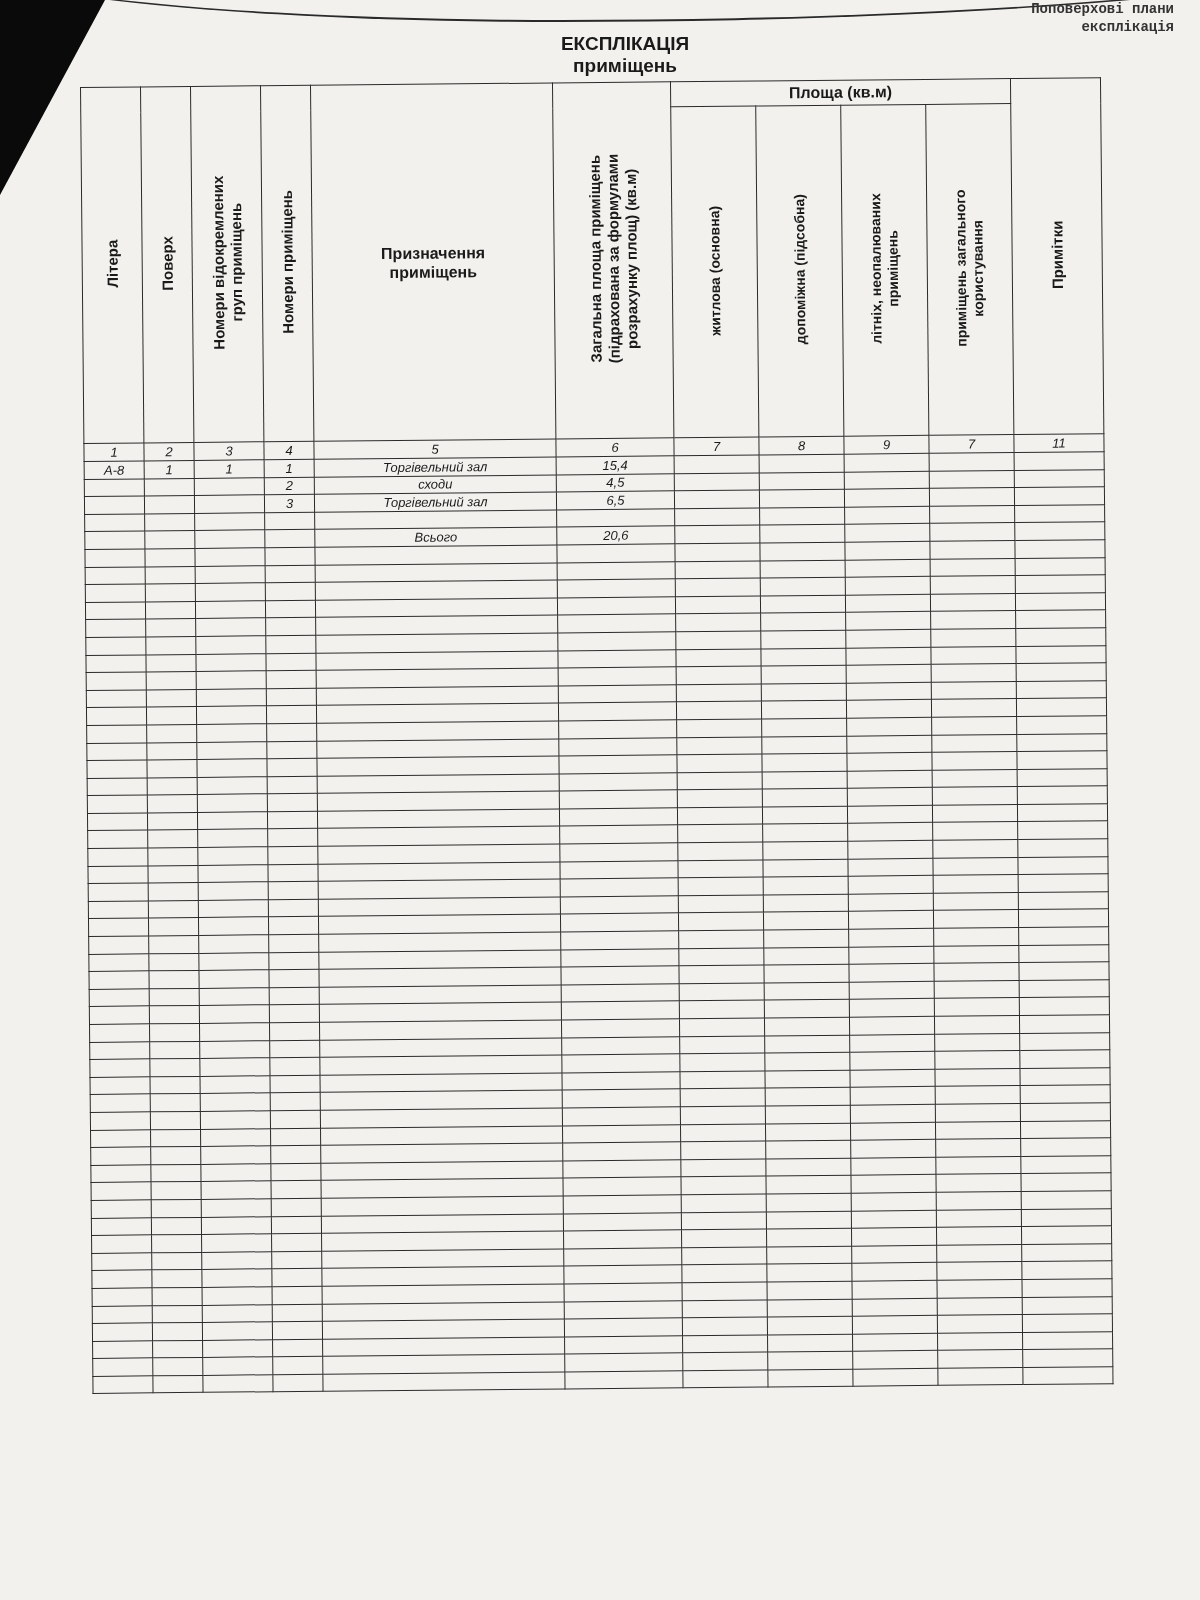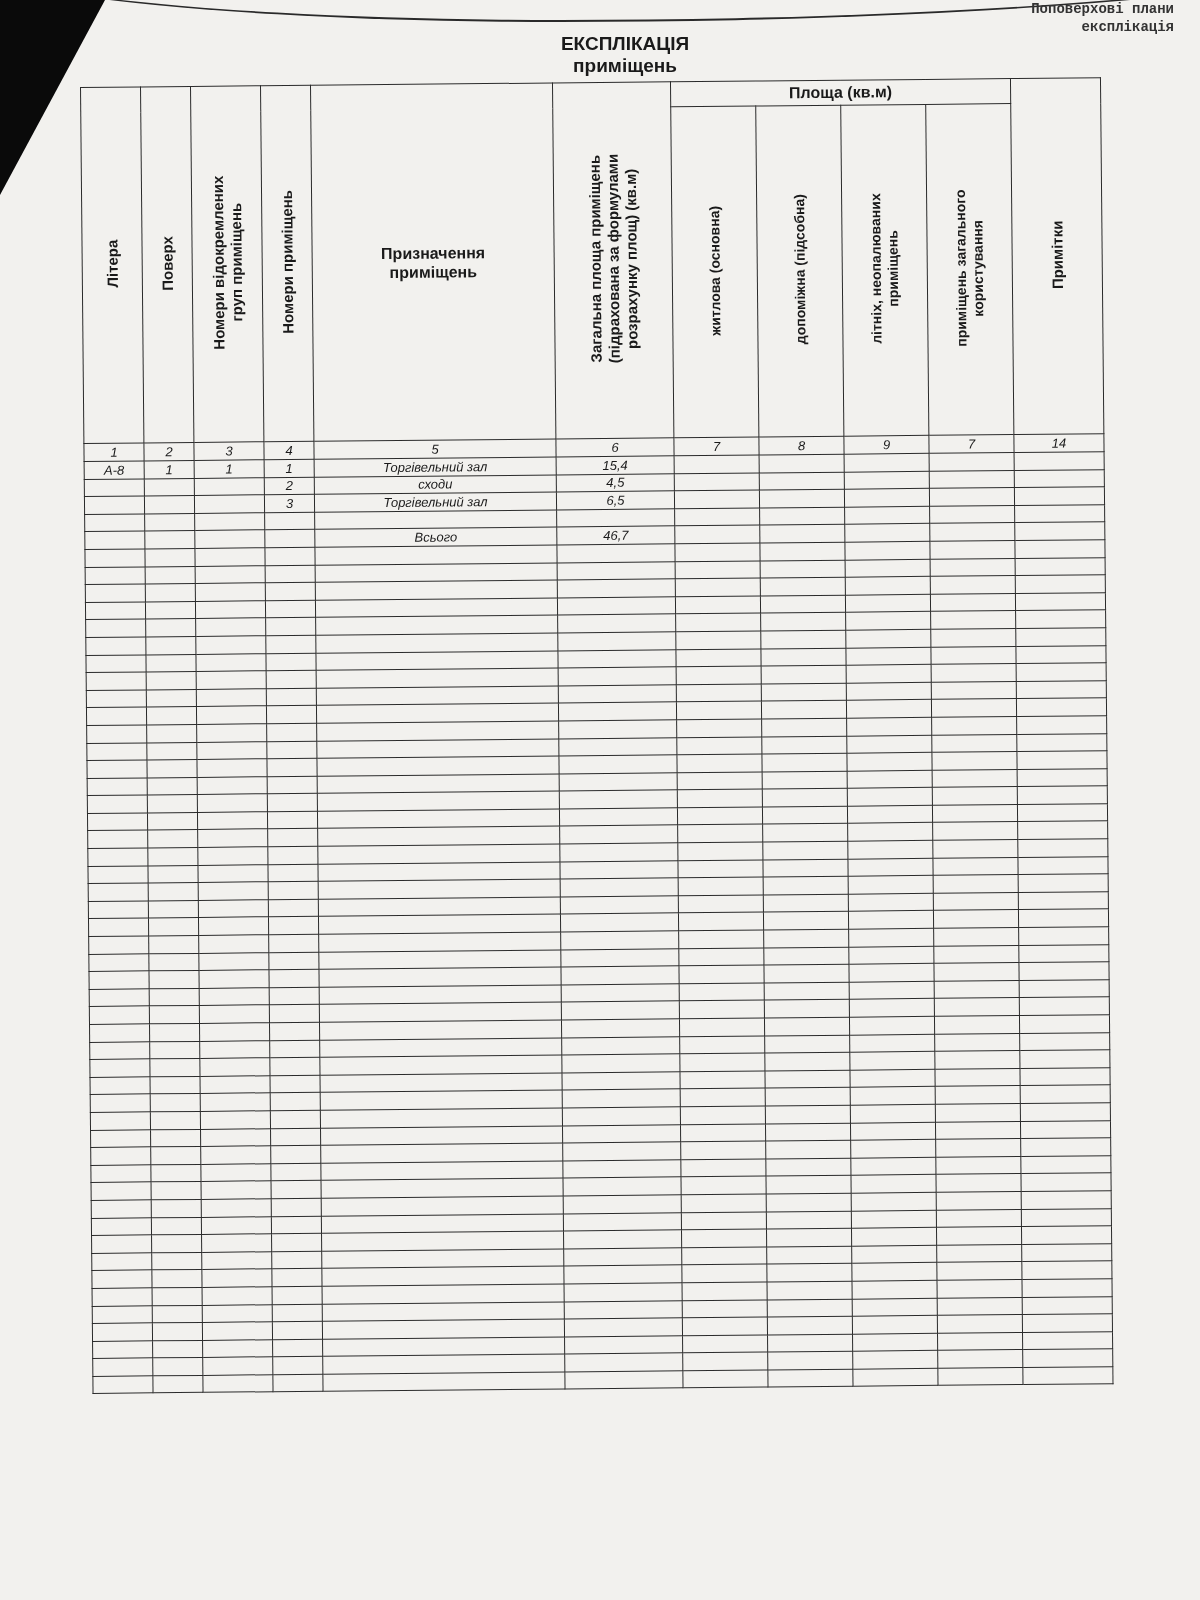--- a/index.html
+++ b/index.html
@@ -112,21 +112,21 @@
         <td>1</td>
         <td>2</td>
         <td>3</td>
         <td>4</td>
         <td>5</td>
         <td>6</td>
         <td>7</td>
         <td>8</td>
         <td>9</td>
         <td>7</td>
-        <td>14</td>
+        <td>11</td>
       </tr>
     <tr class="datarow">
           <td>А-8</td>
           <td>1</td>
           <td>1</td>
           <td>1</td>
           <td>Торгівельний зал</td>
           <td>15,4</td>
           <td></td>
           <td></td>
@@ -172,21 +172,21 @@
           <td></td>
           <td></td>
           <td></td>
         </tr>
         <tr class="datarow">
           <td></td>
           <td></td>
           <td></td>
           <td></td>
           <td>Всього</td>
-          <td>46,7</td>
+          <td>20,6</td>
           <td></td>
           <td></td>
           <td></td>
           <td></td>
           <td></td>
         </tr>
         <tr class="datarow">
           <td></td>
           <td></td>
           <td></td>

